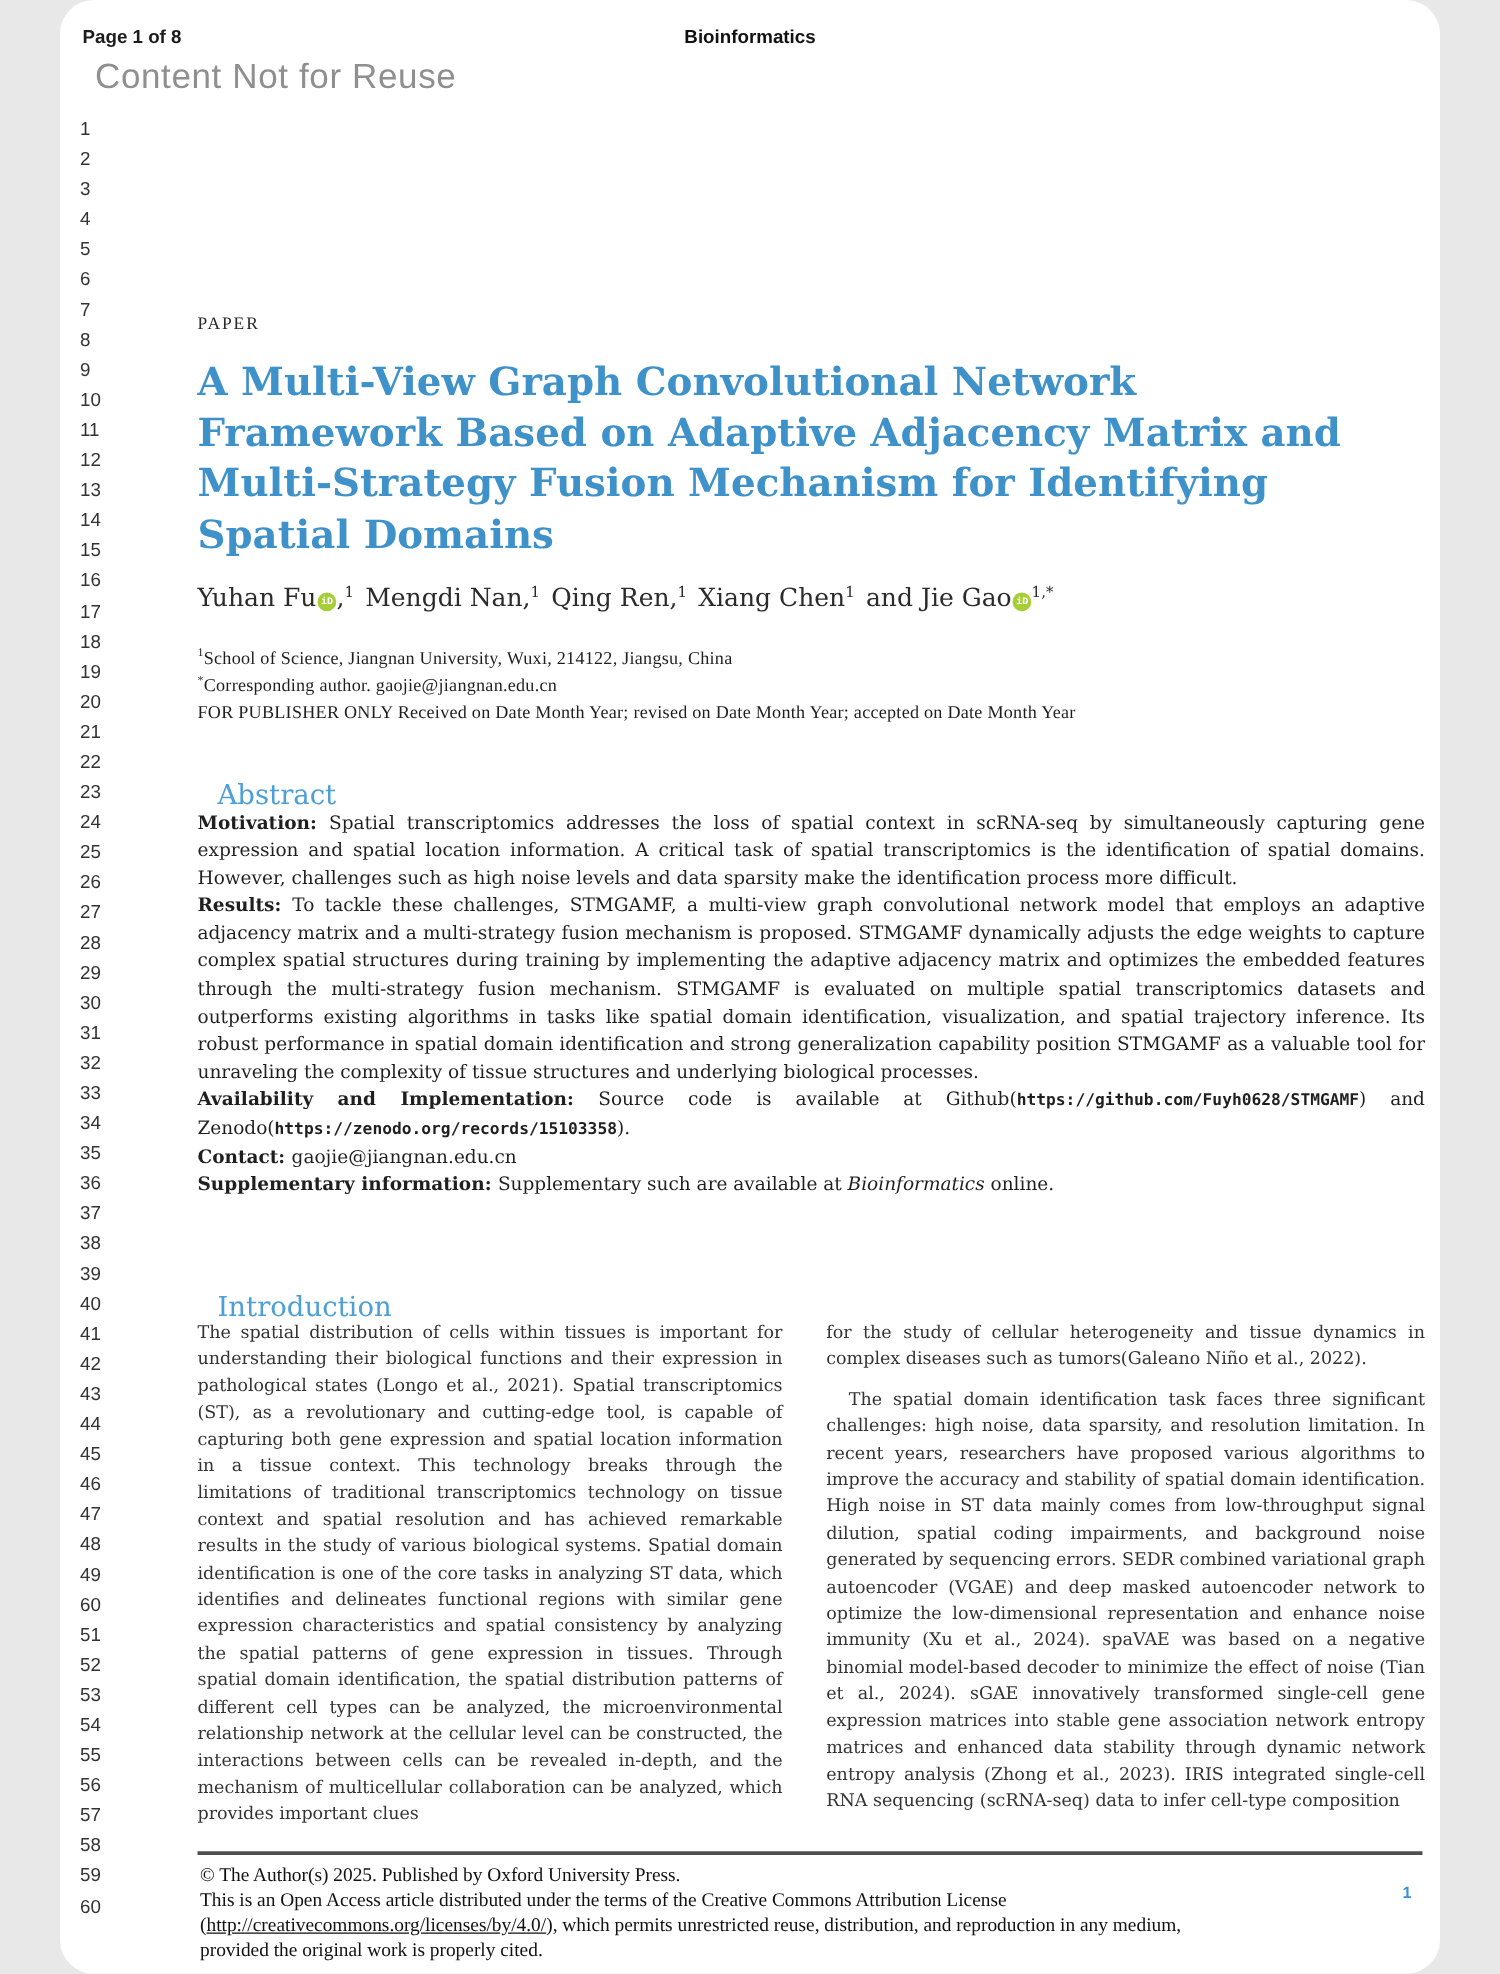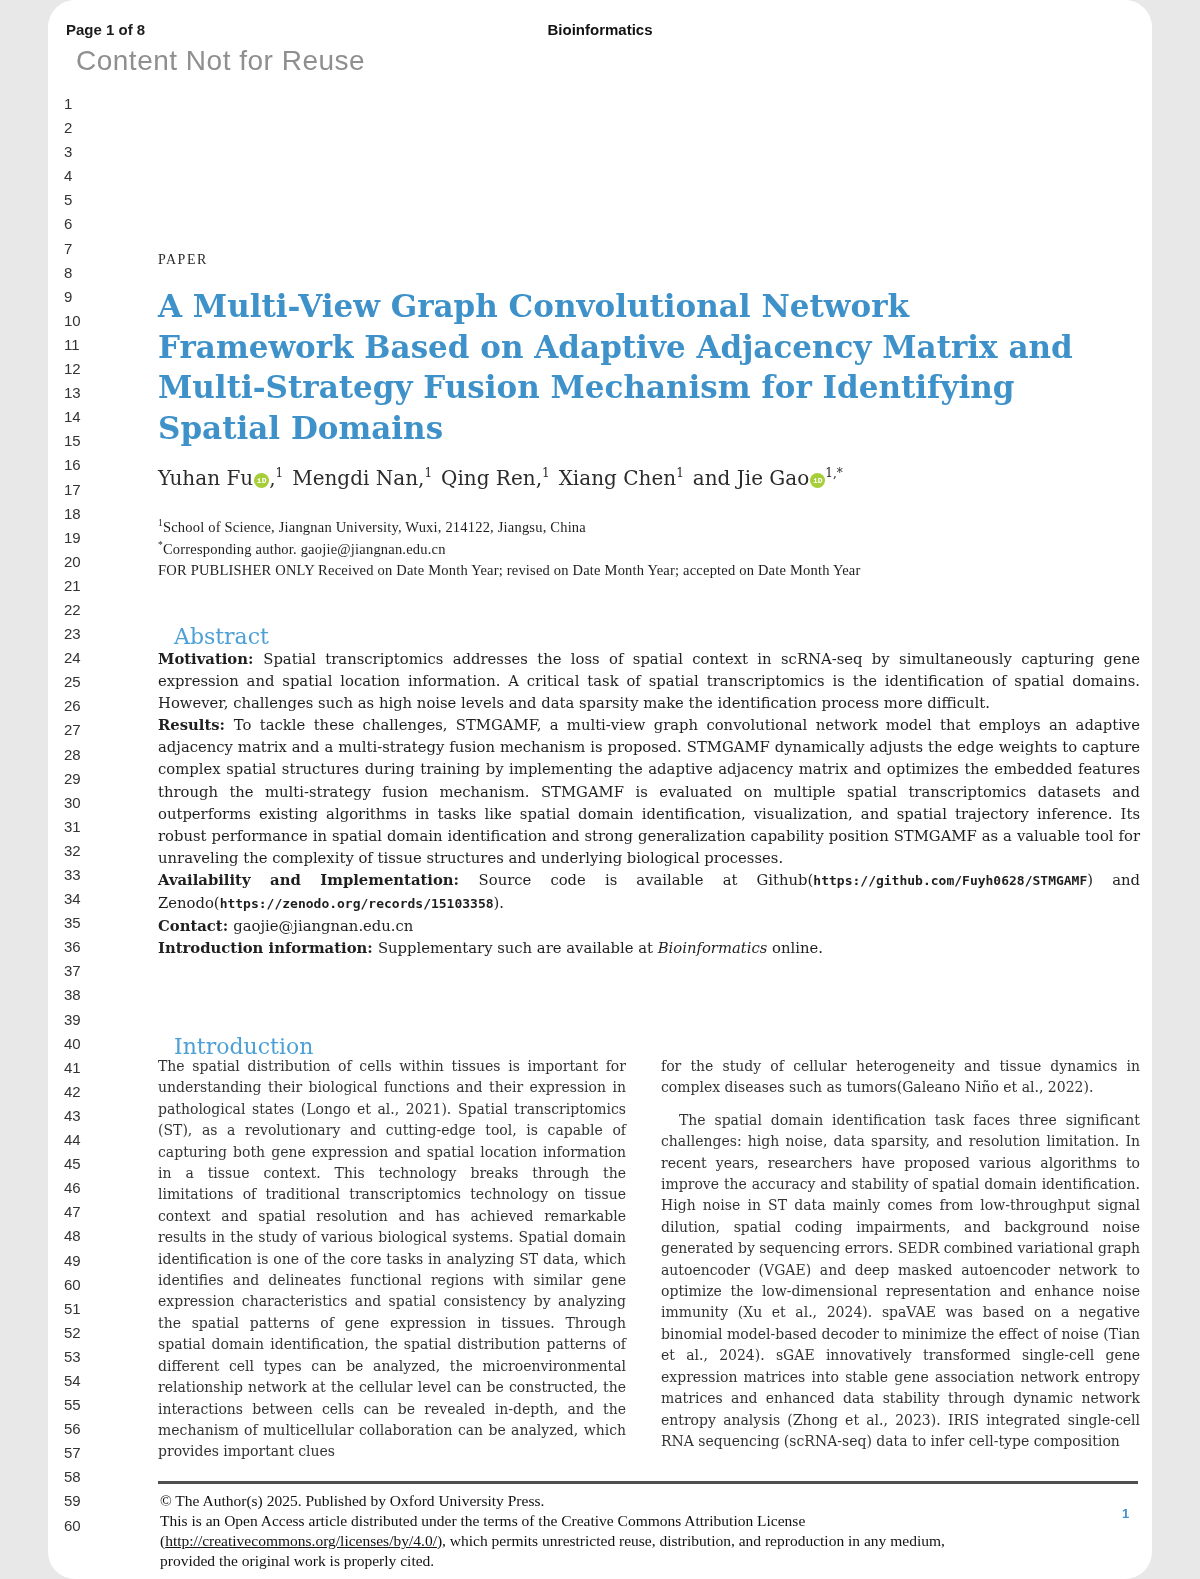--- a/index.html
+++ b/index.html
@@ -223,21 +223,21 @@
         <div class="affil-line"><sup>*</sup>Corresponding author. gaojie@jiangnan.edu.cn</div>
         <div class="affil-line">FOR PUBLISHER ONLY Received on Date Month Year; revised on Date Month Year; accepted on Date Month Year</div>
       </div>
 
     <h2 class="section-heading abstract-heading">Abstract</h2>
     <div class="abstract-body" id="abstract-body">
         <p class="abs-p"><span class="seg-bold">Motivation: </span><span class="seg-normal">Spatial transcriptomics addresses the loss of spatial context in scRNA-seq by simultaneously capturing gene expression and spatial location information. A critical task of spatial transcriptomics is the identification of spatial domains. However, challenges such as high noise levels and data sparsity make the identification process more difficult.</span></p>
         <p class="abs-p"><span class="seg-bold">Results: </span><span class="seg-normal">To tackle these challenges, STMGAMF, a multi-view graph convolutional network model that employs an adaptive adjacency matrix and a multi-strategy fusion mechanism is proposed. STMGAMF dynamically adjusts the edge weights to capture complex spatial structures during training by implementing the adaptive adjacency matrix and optimizes the embedded features through the multi-strategy fusion mechanism. STMGAMF is evaluated on multiple spatial transcriptomics datasets and outperforms existing algorithms in tasks like spatial domain identification, visualization, and spatial trajectory inference. Its robust performance in spatial domain identification and strong generalization capability position STMGAMF as a valuable tool for unraveling the complexity of tissue structures and underlying biological processes.</span></p>
         <p class="abs-p"><span class="seg-bold">Availability and Implementation: </span><span class="seg-normal">Source code is available at Github(</span><span class="seg-mono">https://github.com/Fuyh0628/STMGAMF</span><span class="seg-normal">) and Zenodo(</span><span class="seg-mono">https://zenodo.org/records/15103358</span><span class="seg-normal">).</span></p>
         <p class="abs-p"><span class="seg-bold">Contact: </span><span class="seg-normal">gaojie@jiangnan.edu.cn</span></p>
-        <p class="abs-p"><span class="seg-bold">Introduction information: </span><span class="seg-normal">Supplementary such are available at </span><span class="seg-italic">Bioinformatics</span><span class="seg-normal"> online.</span></p>
+        <p class="abs-p"><span class="seg-bold">Supplementary information: </span><span class="seg-normal">Supplementary such are available at </span><span class="seg-italic">Bioinformatics</span><span class="seg-normal"> online.</span></p>
       </div>
 
     <h2 class="section-heading intro-heading">Introduction</h2>
     <div class="col col-left" id="col-left">
         <p>The spatial distribution of cells within tissues is important for understanding their biological functions and their expression in pathological states (Longo et al., 2021). Spatial transcriptomics (ST), as a revolutionary and cutting-edge tool, is capable of capturing both gene expression and spatial location information in a tissue context. This technology breaks through the limitations of traditional transcriptomics technology on tissue context and spatial resolution and has achieved remarkable results in the study of various biological systems. Spatial domain identification is one of the core tasks in analyzing ST data, which identifies and delineates functional regions with similar gene expression characteristics and spatial consistency by analyzing the spatial patterns of gene expression in tissues. Through spatial domain identification, the spatial distribution patterns of different cell types can be analyzed, the microenvironmental relationship network at the cellular level can be constructed, the interactions between cells can be revealed in-depth, and the mechanism of multicellular collaboration can be analyzed, which provides important clues</p>
       </div>
     <div class="col col-right" id="col-right">
         <p>for the study of cellular heterogeneity and tissue dynamics in complex diseases such as tumors(Galeano Niño et al., 2022).</p>
         <p class="indent">The spatial domain identification task faces three significant challenges: high noise, data sparsity, and resolution limitation. In recent years, researchers have proposed various algorithms to improve the accuracy and stability of spatial domain identification. High noise in ST data mainly comes from low-throughput signal dilution, spatial coding impairments, and background noise generated by sequencing errors. SEDR combined variational graph autoencoder (VGAE) and deep masked autoencoder network to optimize the low-dimensional representation and enhance noise immunity (Xu et al., 2024). spaVAE was based on a negative binomial model-based decoder to minimize the effect of noise (Tian et al., 2024). sGAE innovatively transformed single-cell gene expression matrices into stable gene association network entropy matrices and enhanced data stability through dynamic network entropy analysis (Zhong et al., 2023). IRIS integrated single-cell RNA sequencing (scRNA-seq) data to infer cell-type composition</p>
       </div>

